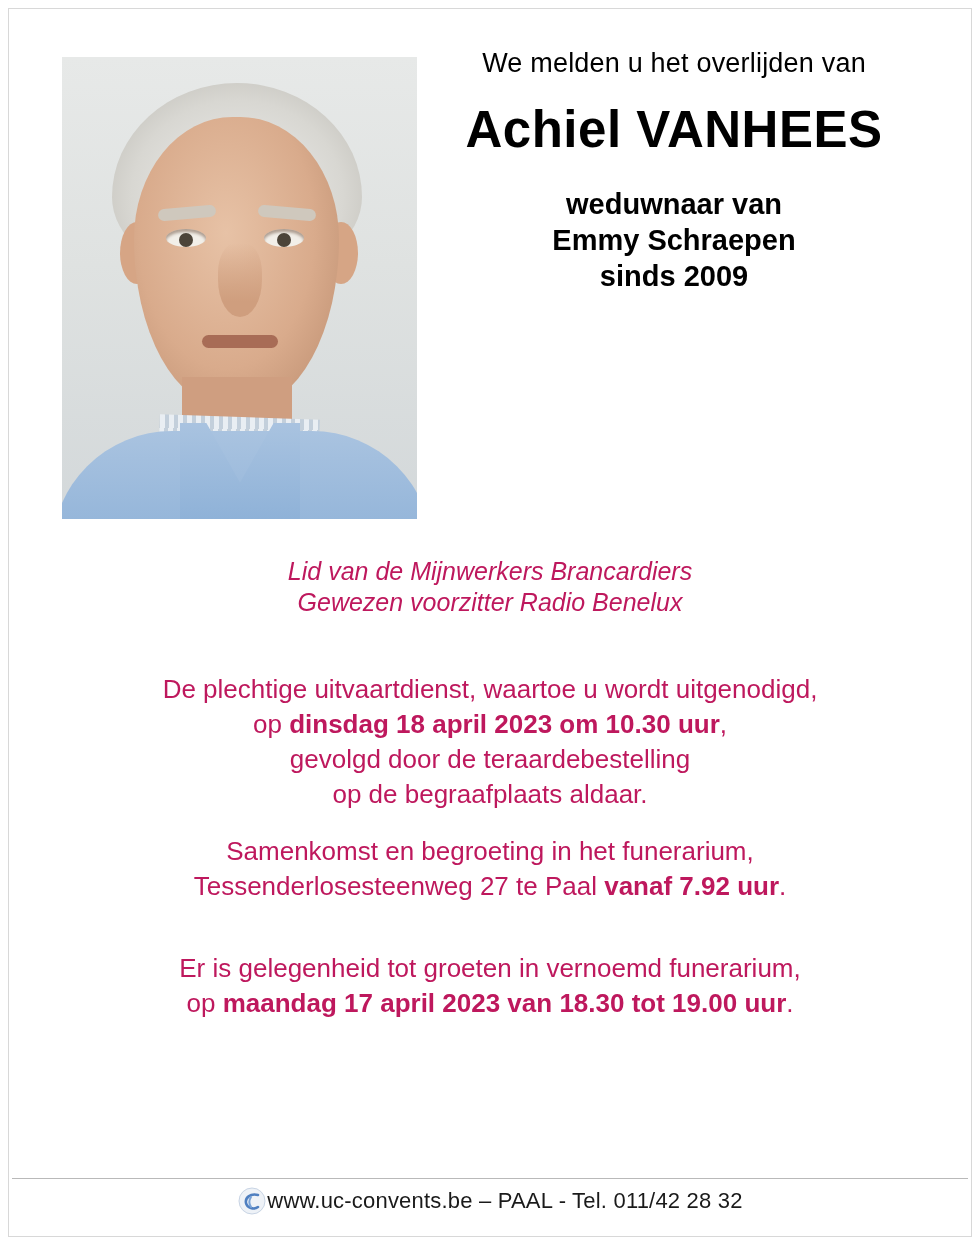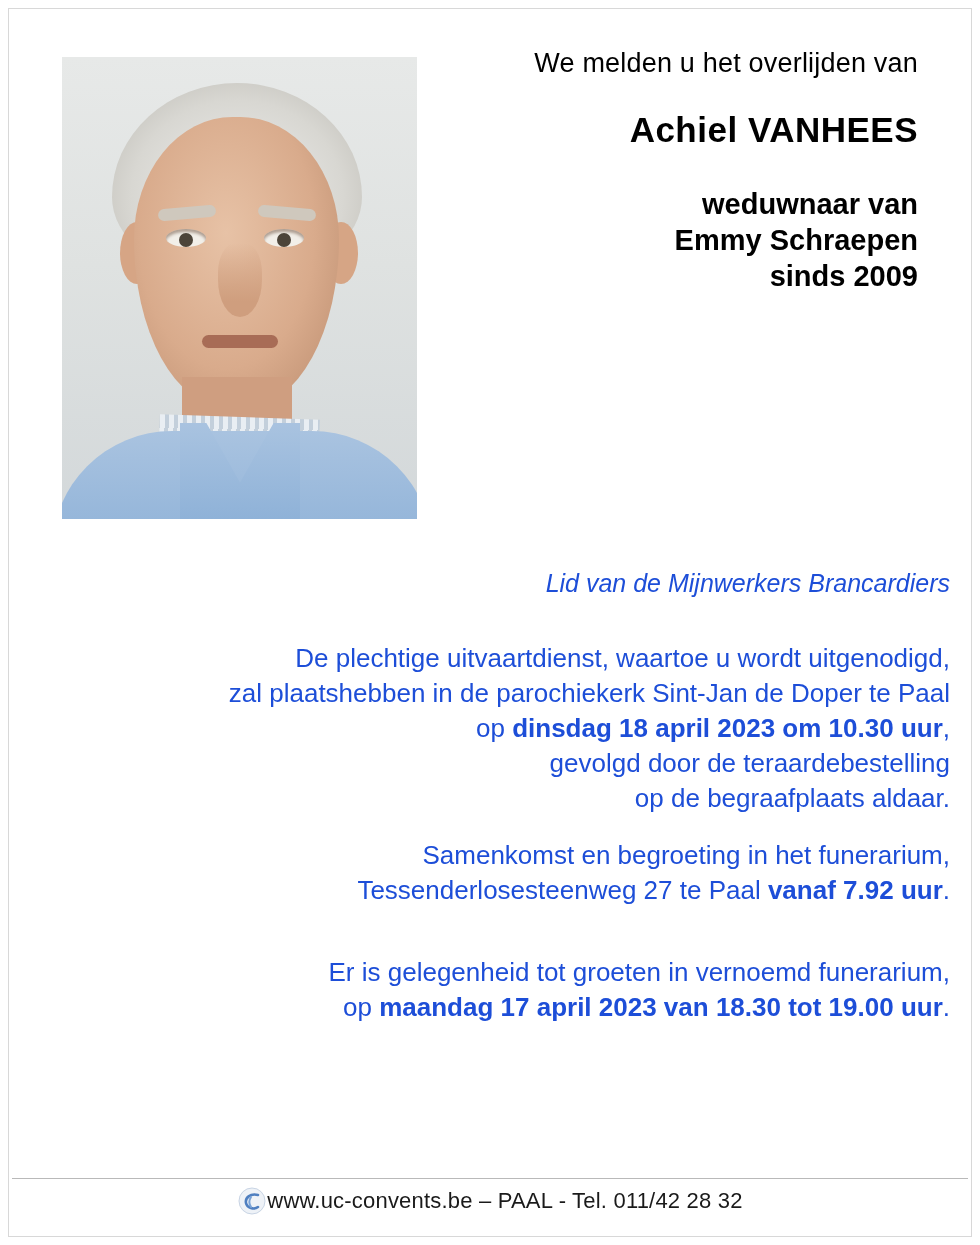--- a/index.html
+++ b/index.html
@@ -157,68 +157,68 @@
     background: linear-gradient(180deg, #a9c3e0 0%, #8fb2d8 100%);
     clip-path: polygon(0 0, 22% 0, 50% 62%, 78% 0, 100% 0, 100% 100%, 0 100%);
   }
 
   
   .head-col {
     position: absolute;
     left: 430px;
     top: 46px;
     width: 488px;
-    text-align: right;
+    text-align: center;
     color: #000;
   }
   .line-announce {
     font-size: 27px;
     line-height: 34px;
     letter-spacing: .2px;
   }
   .line-title {
     margin-top: 48px;
     font-size: 27px;
     line-height: 32px;
   }
   .name {
     margin-top: 22px;
-    font-size: 35px;
+    font-size: 51px;
     font-weight: bold;
     letter-spacing: .5px;
     line-height: 56px;
   }
   .spouse {
     margin-top: 28px;
     font-size: 29px;
     font-weight: bold;
     line-height: 36px;
   }
 
   
   .body-col {
     position: absolute;
     left: 30px;
-    top: 568px;
+    top: 556px;
     width: 920px;
-    text-align: right;
-    color: #1d4ed8;
+    text-align: center;
+    color: #be185d;
   }
   .roles {
     font-size: 25px;
     font-style: italic;
     line-height: 31px;
   }
   .birth {
     margin-top: 36px;
     font-size: 26px;
     line-height: 33px;
   }
   .service {
-    margin-top: 42px;
+    margin-top: 54px;
     font-size: 26px;
     line-height: 35px;
   }
   .gathering {
     margin-top: 22px;
     font-size: 26px;
     line-height: 35px;
   }
   .visiting {
     margin-top: 47px;
@@ -294,26 +294,26 @@
       <div>weduwnaar van</div>
       <div>Emmy Schraepen</div>
       <div>sinds 2009</div>
     </div>
   </div>
 
   <div class="body-col">
 
     <div class="roles">
       <div>Lid van de Mijnwerkers Brancardiers</div>
+      <div>Gewezen voorzitter Radio Benelux</div>
     </div>
 
 
     <div class="service">
       <div>De plechtige uitvaartdienst, waartoe u wordt uitgenodigd,</div>
-      <div>zal plaatshebben in de parochiekerk Sint-Jan de Doper te Paal</div>
       <div>
         <span>op </span><span class="b">dinsdag 18 april 2023 om 10.30 uur</span><span>,</span>
       </div>
       <div>gevolgd door de teraardebestelling</div>
       <div>op de begraafplaats aldaar.</div>
     </div>
 
     <div class="gathering">
       <div>Samenkomst en begroeting in het funerarium,</div>
       <div>

